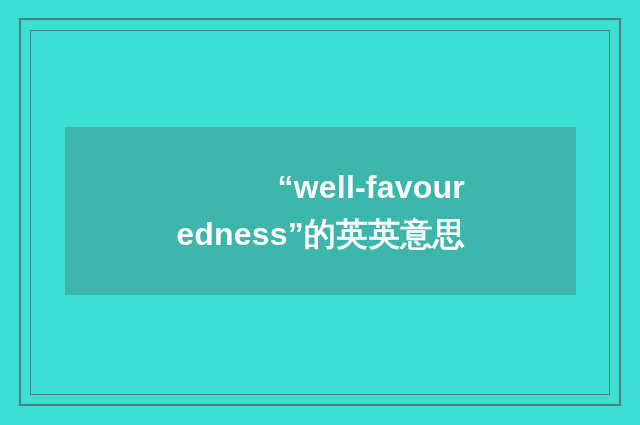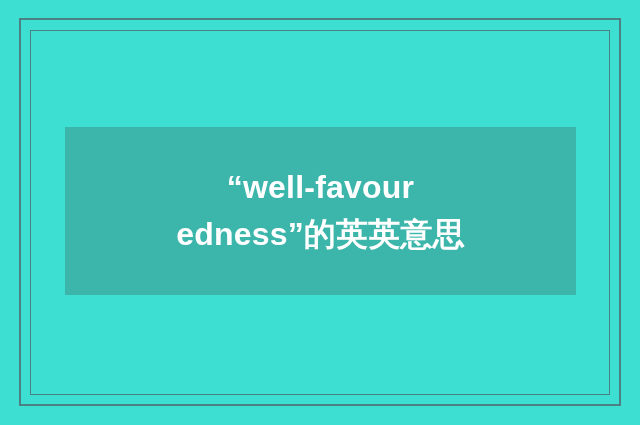--- a/index.html
+++ b/index.html
@@ -56,21 +56,21 @@
     align-items: center;
     justify-content: center;
     box-sizing: border-box;
   }
 
   .title-text {
     color: #ffffff;
     font-size: 32px;
     font-weight: bold;
     line-height: 1.46;
-    text-align: center;
+    text-align: right;
     letter-spacing: 0.2px;
     white-space: pre-line;
     padding: 0 16px;
     text-rendering: optimizeLegibility;
   }
 </style>
 </head>
 <body>
 
 <div id="poster">

